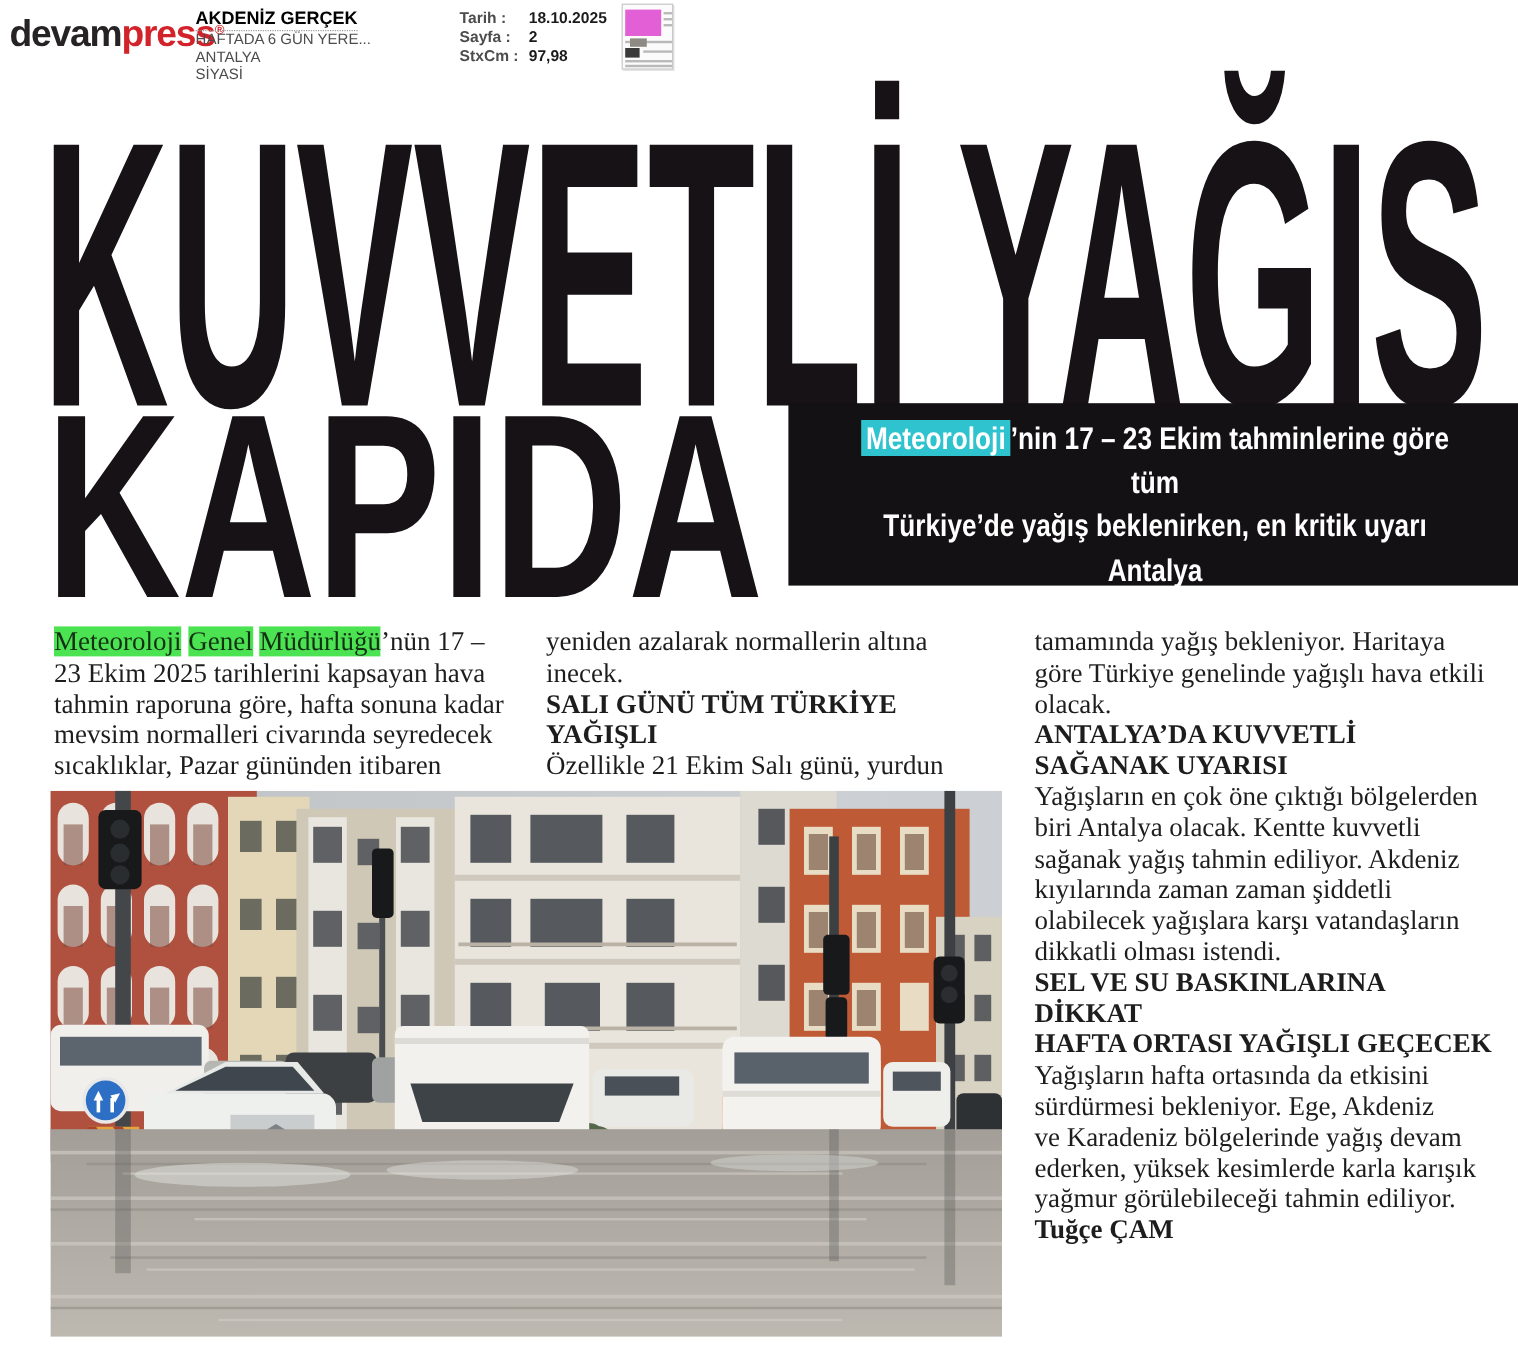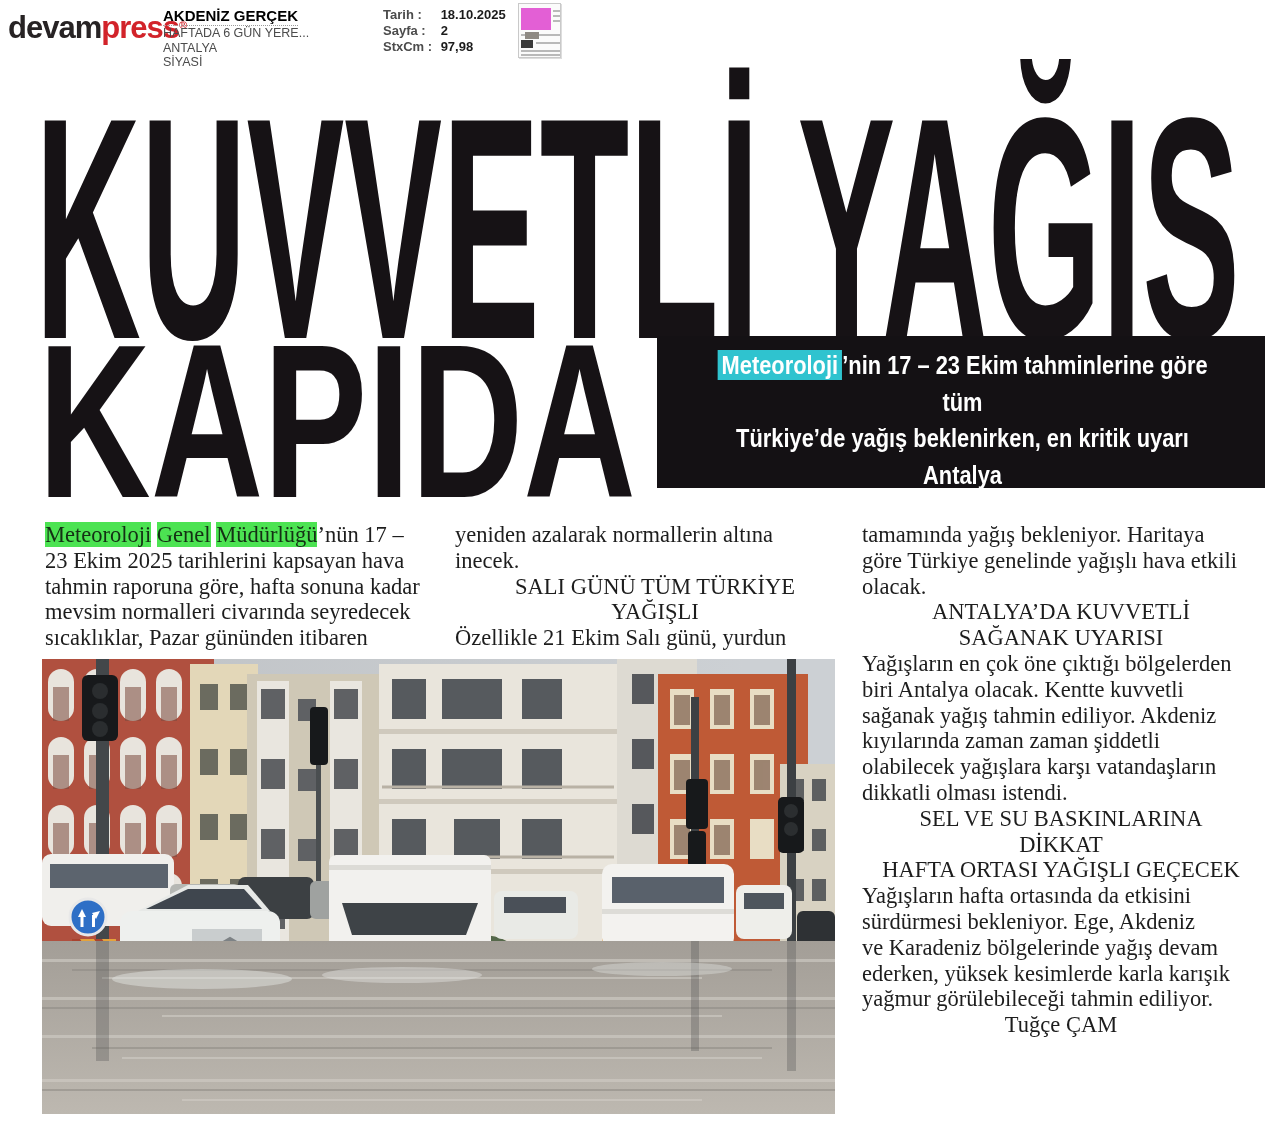--- a/index.html
+++ b/index.html
@@ -41,21 +41,21 @@
                   transform:scale(0.84,1); transform-origin:50% 0; }
   #subhead-text .hl-cyan { background:#2fc3cf; padding:0 5px; }
 
   
   .col { position:absolute; top:522px; font-family:"Liberation Serif", serif;
          font-size:22.5px; line-height:25.8px; color:#1d1d1d; }
   #col1 { left:45px;  width:408px; }
   #col2 { left:455px; width:400px; }
   #col3 { left:862px; width:398px; }
   .block { white-space:pre; }
-  .block.head, .block.byline { font-weight:normal;text-align:center; }
+  .block.head, .block.byline { font-weight:bold; }
   .hl-green { background:#4ce352; color:#143014; }
 
   
   #photo { left:42px; top:659px; width:793px; height:455px; }
 </style>
 </head>
 <body>
 
 <div class="abs" id="logo">
   <span class="p1">devam</span><span class="p2">press</span><span class="reg">®</span>

